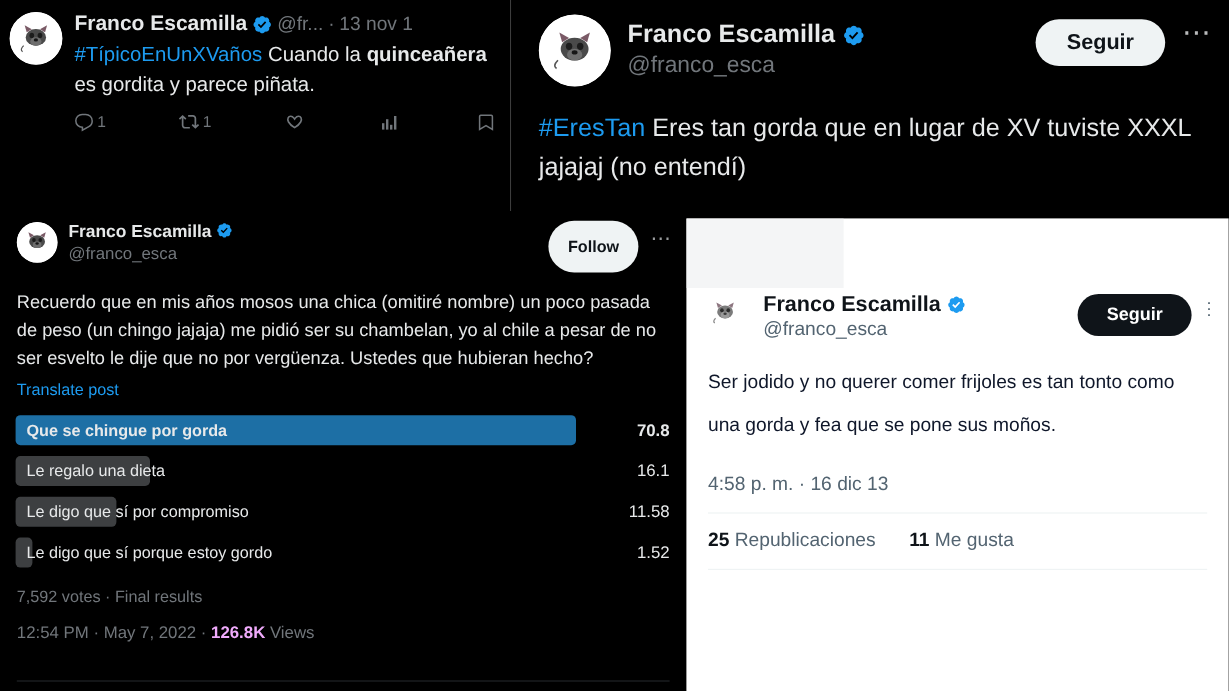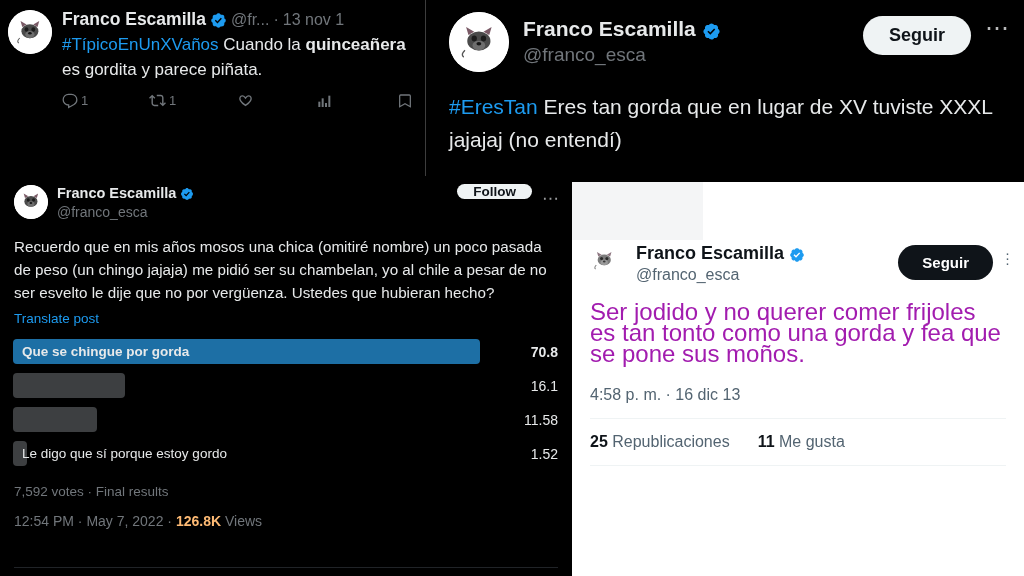--- a/index.html
+++ b/index.html
@@ -88,21 +88,21 @@
   #p3{left:0;top:176px;width:572px;height:400px;background:#000;}
   #p3 .row{display:flex;align-items:flex-start;padding:8px 12px 0 14px;}
   #p3 .avatar{width:34px;height:34px;margin-right:9px;margin-top:1px;}
   #p3 .names{flex:1;min-width:0;}
   #p3 .dname{font-size:14.5px;line-height:18px;}
   #p3 .handle{font-size:14px;line-height:18px;}
   #p3 .followbtn{
     background:#eff3f4;color:#0f1419;
     font-weight:bold;font-size:13.5px;
     border:none;border-radius:999px;
-    padding:0 16px;cursor:pointer;
+    padding:14px 16px;cursor:pointer;
     font-family:"Liberation Sans", sans-serif;
   }
   #p3 .more{color:#9a9c9e;font-size:17px;letter-spacing:1px;margin:4px 0 0 10px;}
   #p3 .tweettext{
     font-size:15.2px;line-height:23px;color:#e7e9ea;
     padding:14px 24px 0 14px;
   }
   #p3 .translate{
     color:#1d9bf0;font-size:13.5px;padding:7px 0 0 14px;cursor:pointer;
   }
@@ -127,21 +127,21 @@
     width:70px;text-align:right;font-size:14px;color:#e7e9ea;
     padding-left:8px;
   }
   #p3 .pct.win{font-weight:bold;}
   #p3 .votes{
     color:#71767b;font-size:13.5px;padding:10px 0 0 14px;
   }
   #p3 .stamp{
     color:#71767b;font-size:14px;padding:14px 0 0 14px;
   }
-  #p3 .stamp b{color:#fdba74;font-weight:bold;margin-top:33px;}
+  #p3 .stamp b{color:#f0abfc;font-weight:bold;margin-top:33px;}
   #p3 .hrule{
     position:absolute;left:14px;right:14px;bottom:8px;height:1px;background:#202327;
   }
 
   
   #p4{left:572px;top:182px;width:452px;height:394px;background:#fff;}
   #p4 .greyblock{
     position:absolute;left:0;top:0;width:131px;height:58px;background:#f4f5f6;
   }
   #p4 .row{display:flex;align-items:flex-start;padding:58px 12px 0 18px;}
@@ -155,21 +155,21 @@
     border:none;border-radius:999px;
     padding:9px 24px;margin-top:5px;cursor:pointer;
     font-family:"Liberation Sans", sans-serif;
   }
   #p4 .kebab{
     color:#536471;font-size:15px;line-height:5px;
     margin:10px 2px 0 12px;text-align:center;
   }
   #p4 .kebab span{display:block;}
   #p4 .tweettext{
-    color:#a21caf;font-size:24px;line-height:21px;
+    color:#0f172a;font-size:16px;line-height:36px;
     padding:16px 20px 0 18px;
   }
   #p4 .timestamp{
     color:#536471;font-size:16px;padding:22px 0 0 18px;
   }
   #p4 .sep{height:1px;background:#eff3f4;margin:14px 18px 0 18px;}
   #p4 .metrics{
     display:flex;gap:28px;padding:14px 0 0 18px;
     font-size:16px;color:#536471;align-items:baseline;
   }
@@ -350,27 +350,29 @@
         <div class="bartrack">
           <div class="bar lead" style="width:100%"></div>
           <div class="opt win">Que se chingue por gorda</div>
         </div>
         <div class="pct win">70.8</div>
       </div>
 
       <div class="pollrow">
         <div class="bartrack">
           <div class="bar rest" style="width:24%"></div>
+          <div class="opt">Le regalo una dieta</div>
         </div>
         <div class="pct">16.1</div>
       </div>
 
       <div class="pollrow">
         <div class="bartrack">
           <div class="bar rest" style="width:18%"></div>
+          <div class="opt">Le digo que sí por compromiso</div>
         </div>
         <div class="pct">11.58</div>
       </div>
 
       <div class="pollrow">
         <div class="bartrack">
           <div class="bar rest" style="width:3%"></div>
           <div class="opt">Le digo que sí porque estoy gordo</div>
         </div>
         <div class="pct">1.52</div>

